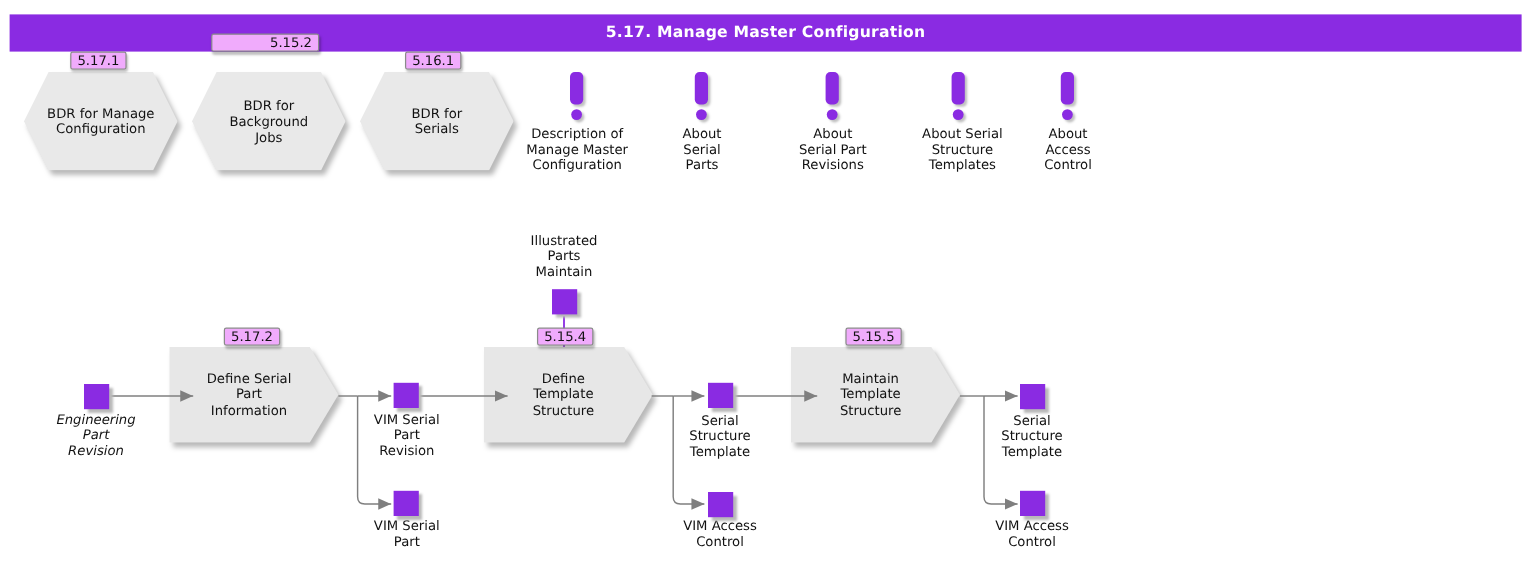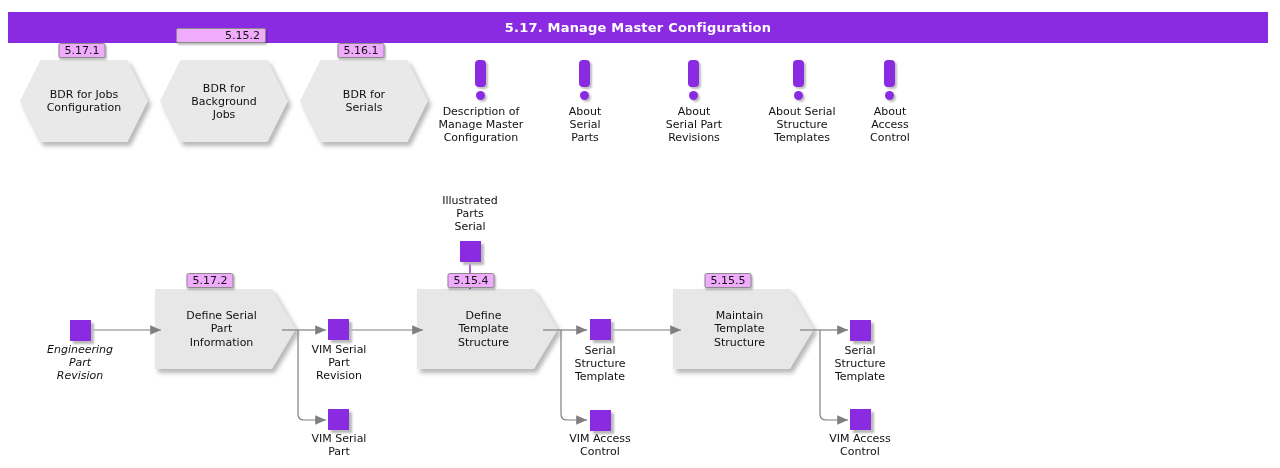--- a/index.html
+++ b/index.html
@@ -14,21 +14,21 @@
   .hex{width:128px;height:82px;top:60px;filter:drop-shadow(3px 4px 2px rgba(0,0,0,0.28));}
   .hex-inner{width:100%;height:100%;background:#E9E9E9;
              clip-path:polygon(16% 0,84% 0,100% 50%,84% 100%,16% 100%,0 50%);
              display:flex;align-items:center;justify-content:center;text-align:center;
              font-size:11px;line-height:13px;white-space:pre-line;}
   
   .badge{transform:translateX(-50%);background:#f0abfc;border:1px solid #8a8a8a;
          border-radius:2px;padding:0 5px;height:13px;line-height:13px;font-size:11px;
          box-shadow:1px 2px 2px rgba(0,0,0,0.25);z-index:6;white-space:nowrap;}
   
-  .chev{width:141px;height:80px;top:289px;filter:drop-shadow(3px 4px 2px rgba(0,0,0,0.28));z-index:1;margin-left:14px;}
+  .chev{width:141px;height:80px;top:289px;filter:drop-shadow(3px 4px 2px rgba(0,0,0,0.28));z-index:1;}
   .chev-inner{width:100%;height:100%;background:#E7E7E7;
               clip-path:polygon(0 0,83% 0,100% 50%,83% 100%,0 100%);
               display:flex;align-items:center;justify-content:center;text-align:center;
               padding-right:8px;box-sizing:border-box;
               font-size:11px;line-height:13.5px;white-space:pre-line;}
   
   .note{z-index:3;}
   .excl-bar{width:11px;height:27px;background:#8A2BE2;border-radius:4px;
             box-shadow:2px 2px 2px rgba(0,0,0,0.25);}
   .excl-dot{width:9px;height:9px;background:#8A2BE2;border-radius:50%;
@@ -41,21 +41,21 @@
   svg.wires{left:0;top:0;z-index:2;}
 </style>
 </head>
 <body>
 
 <div class="abs banner">
   <span class="banner-title">5.17. Manage Master Configuration</span>
 </div>
 
 <div class="abs hex" style="left:20px;">
-  <div class="hex-inner">BDR for Jobs
+  <div class="hex-inner">BDR for Manage
 Configuration</div>
 </div>
 <div class="abs hex" style="left:160px;">
   <div class="hex-inner">BDR for
 Background
 Jobs</div>
 </div>
 <div class="abs hex" style="left:300px;">
   <div class="hex-inner">BDR for
 Serials</div>
@@ -152,21 +152,21 @@
 <div class="abs lbl" style="left:339px;top:343px;">VIM Serial
 Part
 Revision</div>
 
 <div class="abs sq" style="left:328px;top:409px;"></div>
 <div class="abs lbl" style="left:339px;top:432px;">VIM Serial
 Part</div>
 
 <div class="abs lbl" style="left:470px;top:194px;">Illustrated
 Parts
-Serial</div>
+Maintain</div>
 <div class="abs sq" style="left:460px;top:241px;"></div>
 
 <div class="abs sq" style="left:590px;top:319px;"></div>
 <div class="abs lbl" style="left:600px;top:344px;">Serial
 Structure
 Template</div>
 
 <div class="abs sq" style="left:590px;top:410px;"></div>
 <div class="abs lbl" style="left:600px;top:432px;">VIM Access
 Control</div>

